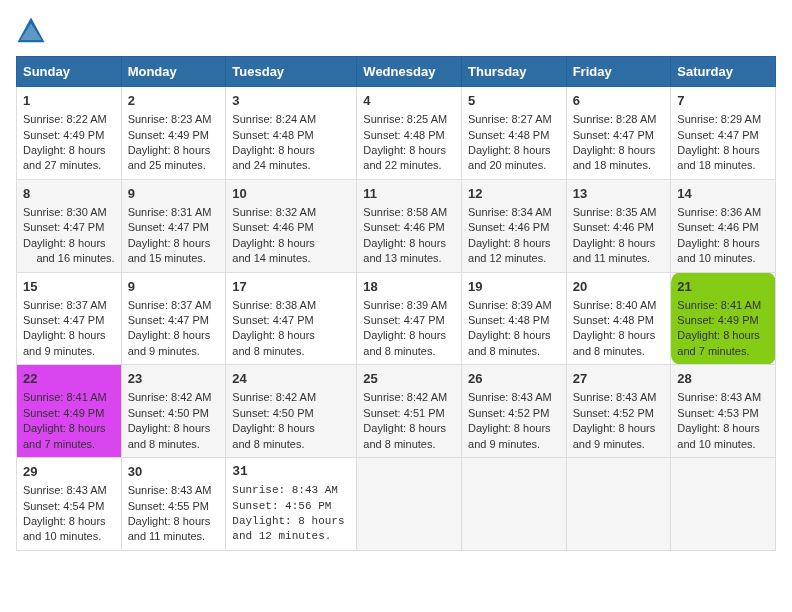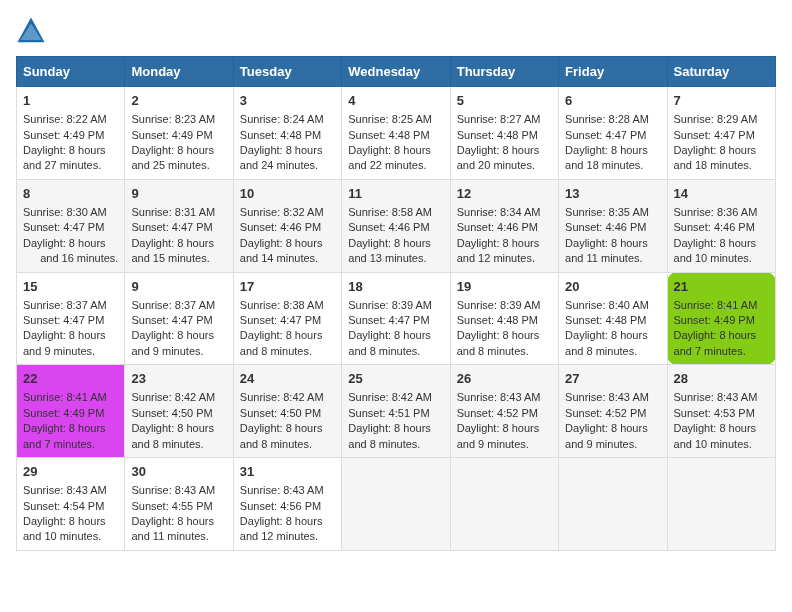--- a/index.html
+++ b/index.html
@@ -331,21 +331,21 @@
           <span style="display: block;">Daylight: 8 hours</span>
           <span style="display: block;">and 10 minutes.</span>
         </td>
         <td style="background: rgb(255, 255, 255);">
           <span class="day-num">30</span>
           <span style="display: block;">Sunrise: 8:43 AM</span>
           <span style="display: block;">Sunset: 4:55 PM</span>
           <span style="display: block;">Daylight: 8 hours</span>
           <span style="display: block;">and 11 minutes.</span>
         </td>
-        <td style="background: rgb(255, 255, 255);">
+        <td style="background: rgb(255, 255, 255); font-family: Liberation Mono, monospace;">
           <span class="day-num">31</span>
           <span style="display: block;">Sunrise: 8:43 AM</span>
           <span style="display: block;">Sunset: 4:56 PM</span>
           <span style="display: block;">Daylight: 8 hours</span>
           <span style="display: block;">and 12 minutes.</span>
         </td>
         <td class="day-empty"></td>
         <td class="day-empty"></td>
         <td class="day-empty"></td>
         <td class="day-empty"></td>

